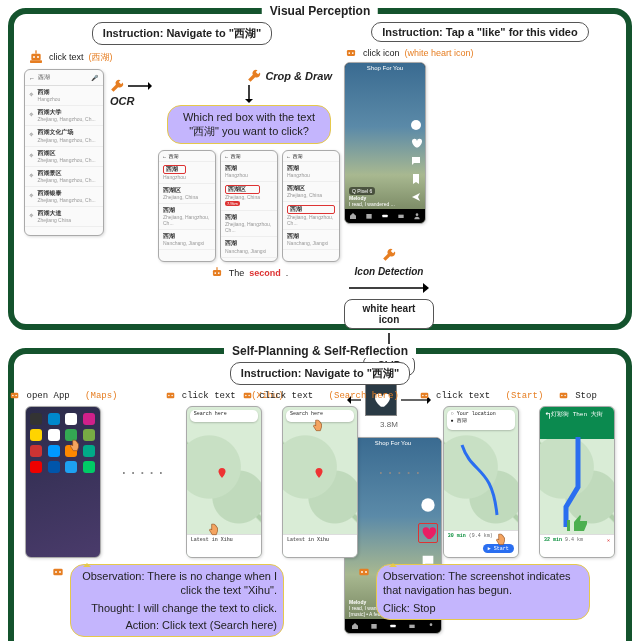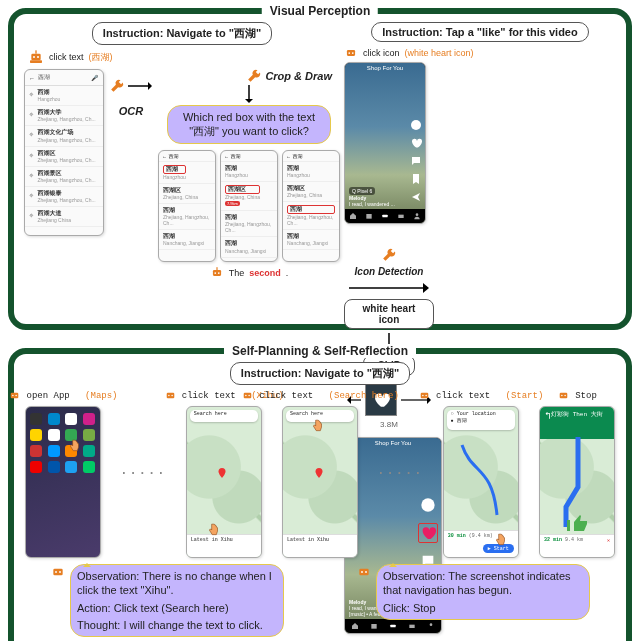--- a/index.html
+++ b/index.html
@@ -301,21 +301,21 @@
             <div class="list-item">
                 <span class="pin">⌖</span>
                 <div>
                   <div class="title">西湖大道</div>
                   <div class="sub">Zhejiang China</div>
                 </div>
               </div>
           </div>
         </div>
 
-        <div class="col" style="align-items:center;gap:12px;margin-top:10px;">
+        <div class="col" style="gap:2px;margin-top:10px;">
           <div class="arrow-label">
             <svg class="wrench-svg" viewBox="0 0 24 24">
                 <path d="M22 6l-3 3-4-4 3-3a6 6 0 00-8 8L2 18l4 4 8-8a6 6 0 008-8z" fill="#e67e22"></path>
               </svg>
             <svg width="24" height="10" viewBox="0 0 24 10">
                 <line x1="0" y1="5" x2="20" y2="5" stroke="#000" stroke-width="1.5"></line>
                 <polygon points="20,1 24,5 20,9" fill="#000"></polygon>
               </svg>
           </div>
           <div style="font-style:italic;font-weight:bold;font-size:11px;">OCR</div>
@@ -715,30 +715,30 @@
         <div class="map-bottom" style="height:18px;">
           <span style="color:#0a8e3c;font-weight:bold;">32 min</span>
           <span>9.4 km</span>
           <span style="float:right;color:#d33;">✕</span>
         </div>
       </div>
     </div>
   </div>
 
   <div class="row" style="justify-content:space-around;margin-top:6px;gap:20px;">
-    <div class="row" style="gap:4px;align-items:flex-start;">
+    <div class="row" style="gap:4px;align-items:flex-start;text-align:right;">
       <svg width="16" height="16" viewBox="0 0 24 24">
           <rect x="5" y="7" width="14" height="10" rx="2" fill="#e67e22"></rect>
           <circle cx="9" cy="12" r="1.4" fill="#fff"></circle>
           <circle cx="15" cy="12" r="1.4" fill="#fff"></circle>
         </svg>
       <div class="yellow-box speech" style="width:200px;">
         <div>Observation: There is no change when I click the text "Xihu".</div>
+        <div style="margin-top:3px;">Thought: I will change the text to click.</div>
         <div style="margin-top:3px;">Action: Click text (Search here)</div>
-        <div style="margin-top:3px;">Thought: I will change the text to click.</div>
       </div>
     </div>
     <div class="row" style="gap:4px;align-items:flex-start;">
       <svg width="16" height="16" viewBox="0 0 24 24">
           <rect x="5" y="7" width="14" height="10" rx="2" fill="#e67e22"></rect>
           <circle cx="9" cy="12" r="1.4" fill="#fff"></circle>
           <circle cx="15" cy="12" r="1.4" fill="#fff"></circle>
         </svg>
       <div class="yellow-box speech" style="width:200px;">
         <div>Observation: The screenshot indicates that navigation has begun.</div>

